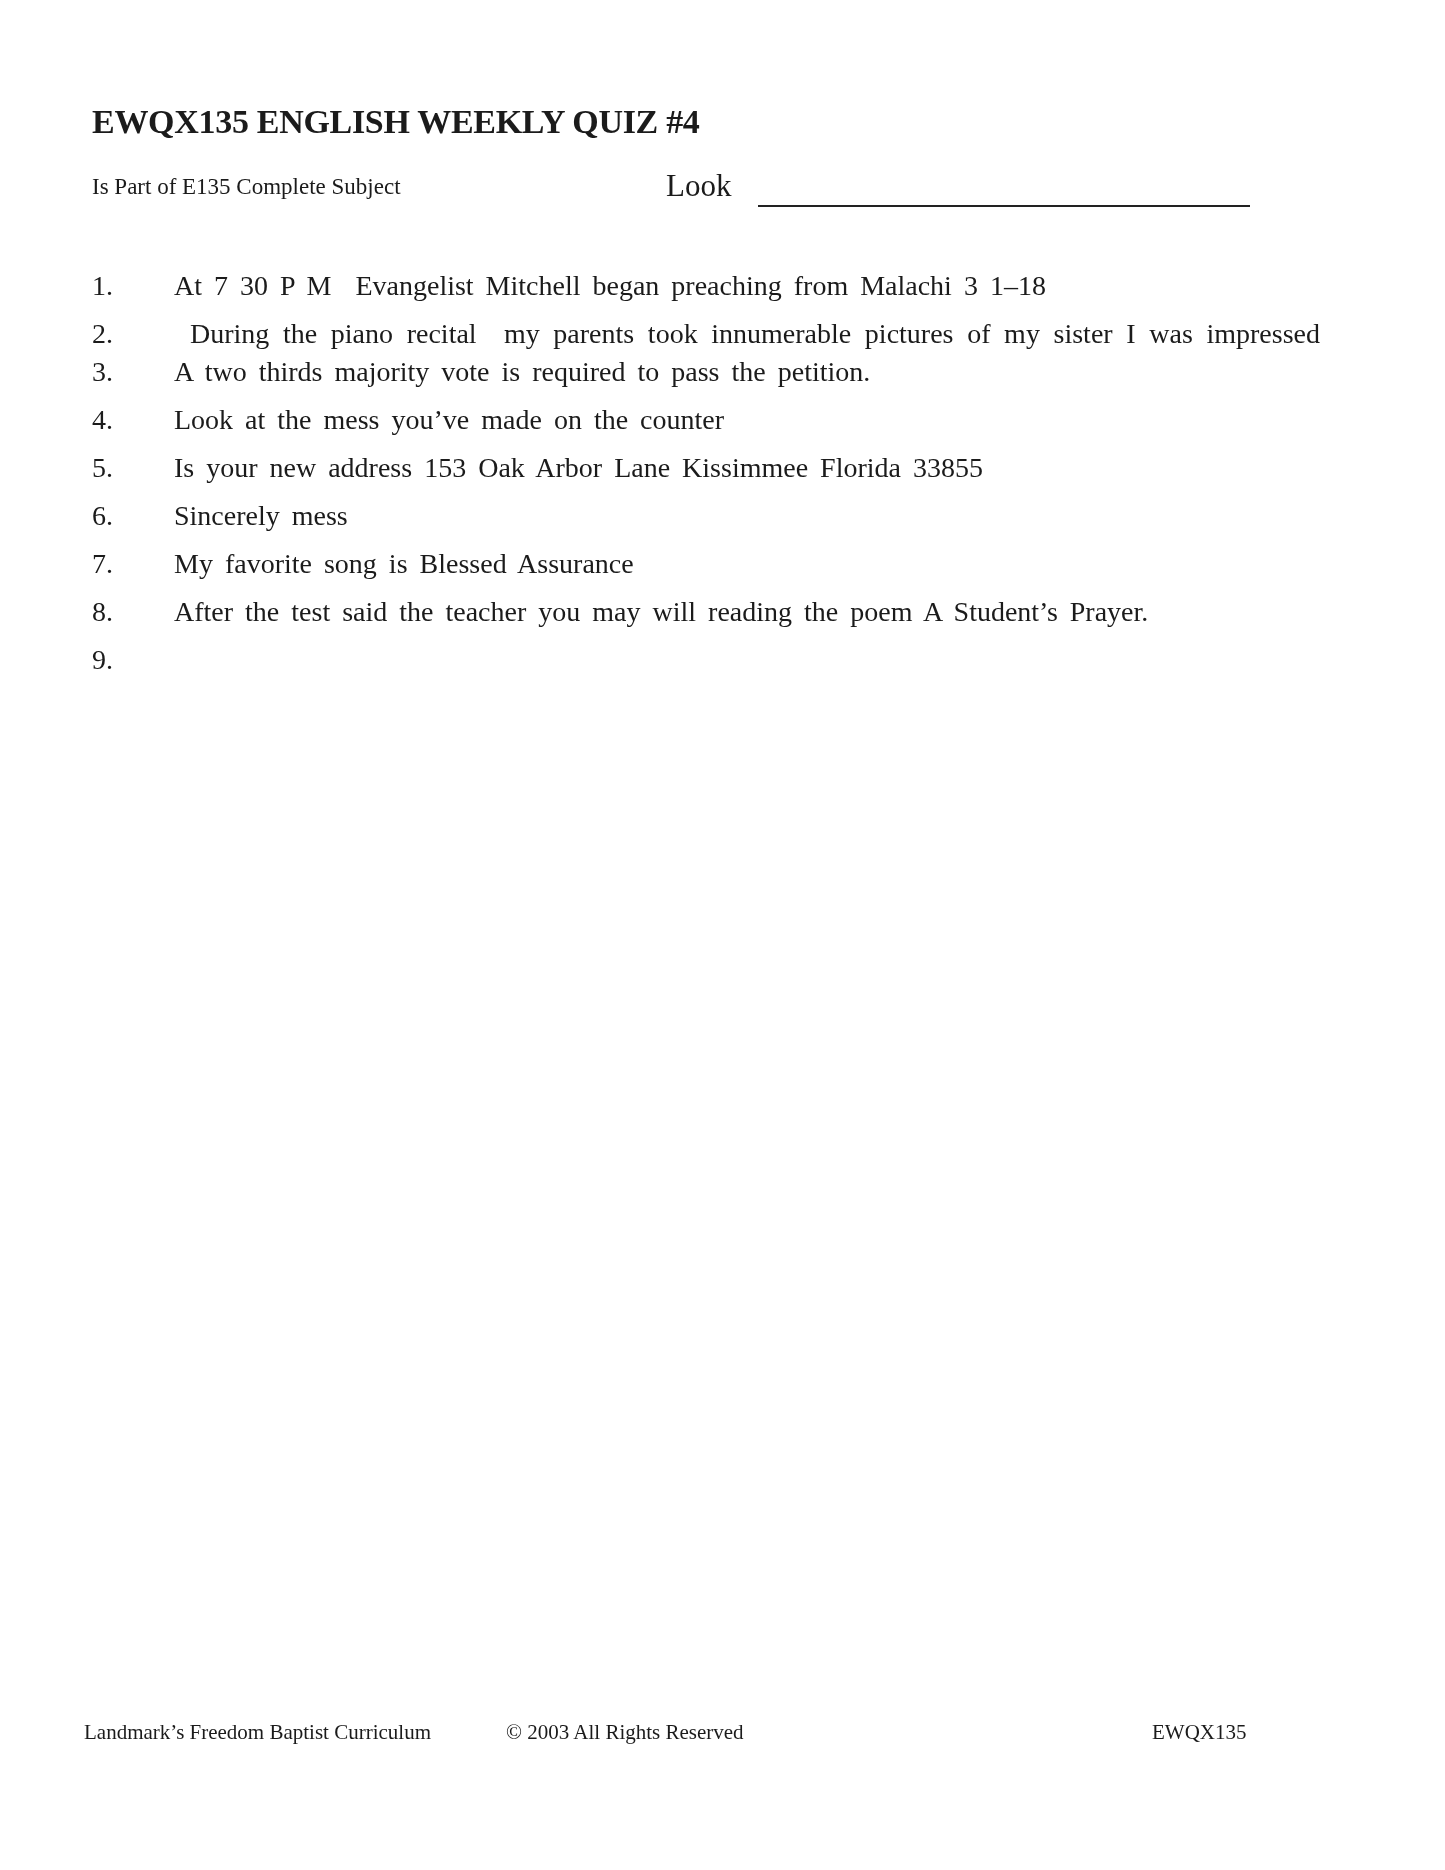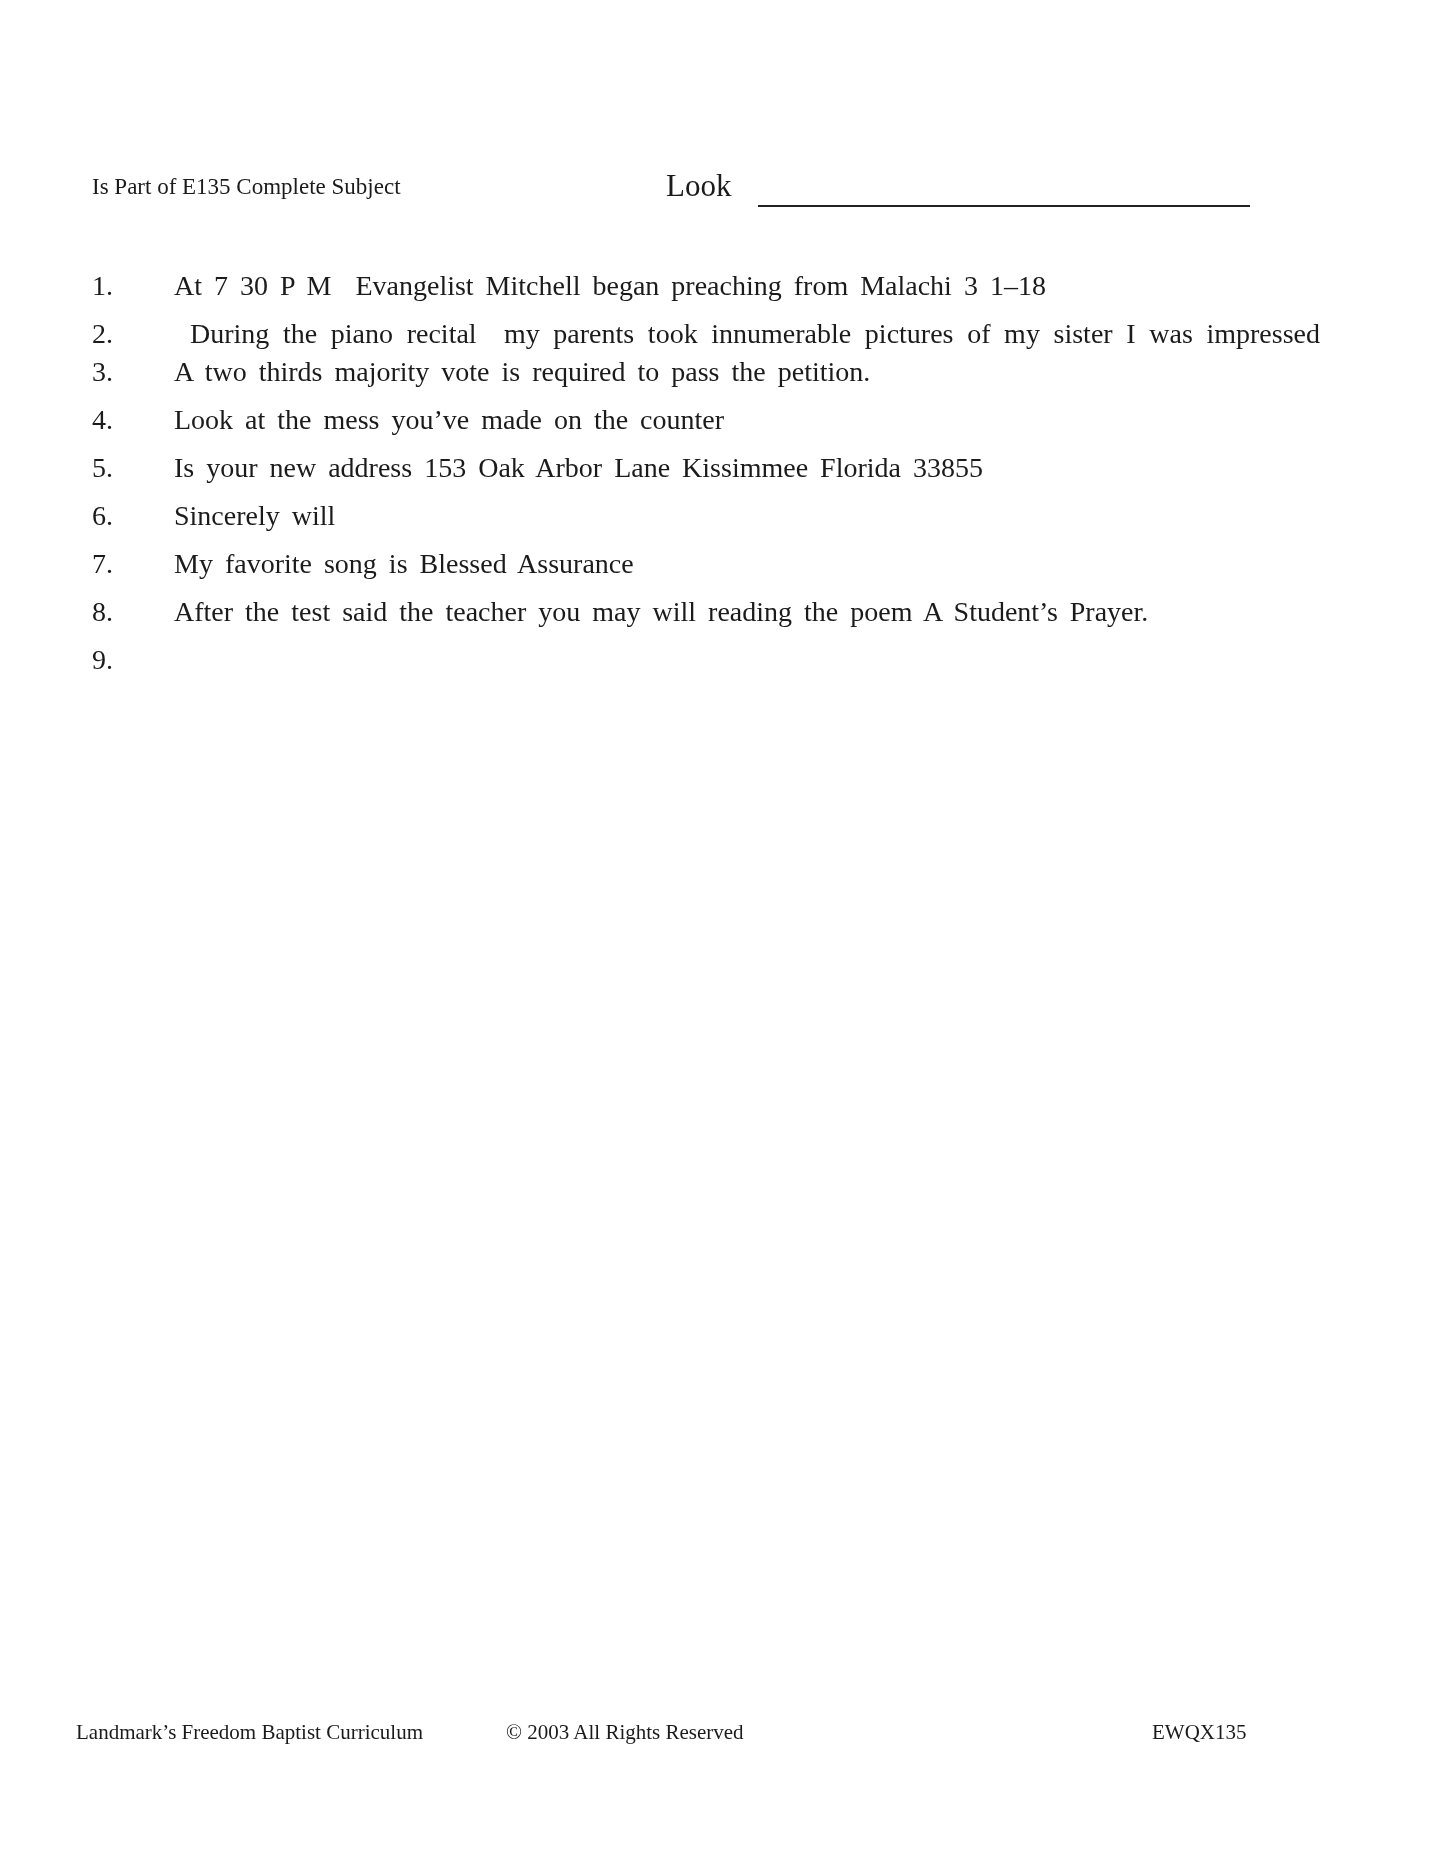--- a/index.html
+++ b/index.html
@@ -92,29 +92,30 @@
   .item-line.justified-line {
     text-align: justify;
     text-align-last: justify;
   }
   .footer-left, .footer-center, .footer-right {
     position: absolute;
     top: 1720px;
     font-size: 21px;
     white-space: nowrap;
   }
-  .footer-left  { left: 76px; }
+  .footer-left  { left: 84px; }
   .footer-center{ left: 506px; }
   .footer-right { left: 1152px; }
 </style>
 </head>
 <body>
 
 <div class="page">
 
+  <h1 class="page-title">EWQX135 ENGLISH WEEKLY QUIZ #4</h1>
 
   <span class="subtitle">Is Part of E135 Complete Subject</span>
 
   <span class="name-label">Look</span>
   <div class="name-line"></div>
 
   <div class="main">
 
 
     <div class="quiz-item">
@@ -137,21 +138,21 @@
       <span class="item-text">Look at the mess you’ve made on the counter</span>
     </div>
 
     <div class="quiz-item">
       <span class="item-number">5.</span>
       <span class="item-text">Is your new address 153 Oak Arbor Lane Kissimmee Florida 33855</span>
     </div>
 
     <div class="quiz-item">
       <span class="item-number">6.</span>
-      <span class="item-text">Sincerely will</span>
+      <span class="item-text">Sincerely mess</span>
     </div>
 
     <div class="quiz-item">
       <span class="item-number">7.</span>
       <span class="item-text">My favorite song is Blessed Assurance</span>
     </div>
 
     <div class="quiz-item">
       <span class="item-number">8.</span>
       <span class="item-text">After the test said the teacher you may will reading the poem A Student’s Prayer.</span>

